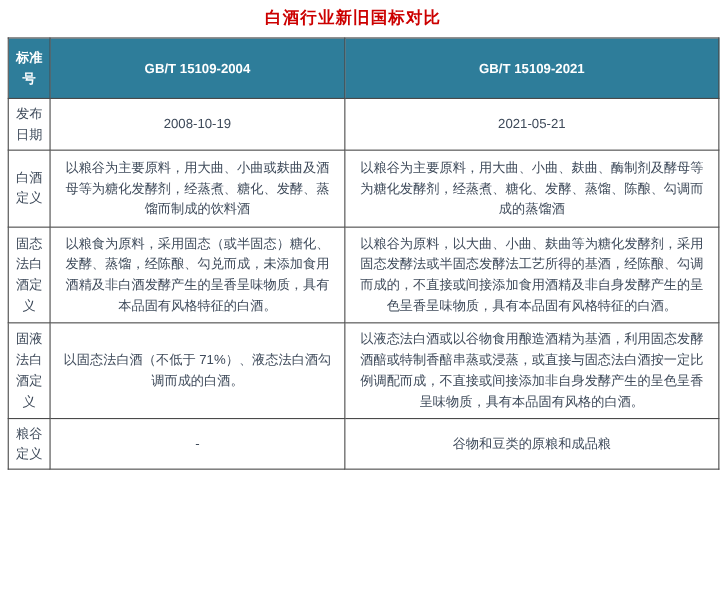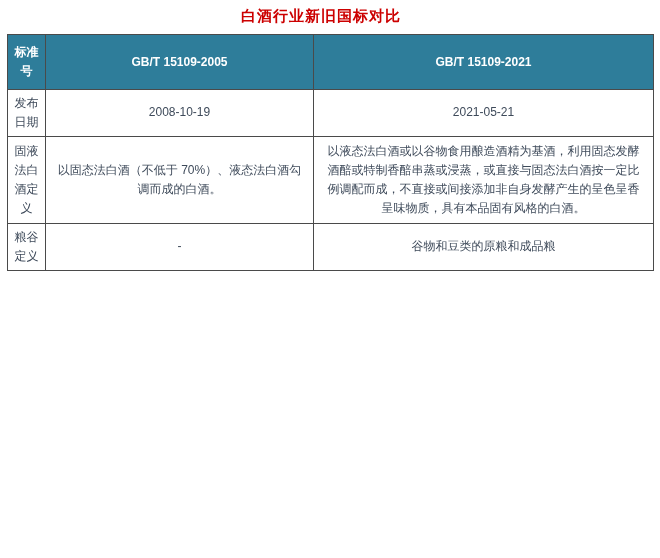--- a/index.html
+++ b/index.html
@@ -70,33 +70,43 @@
 
   <table class="std-table">
     <colgroup>
       <col class="c-label">
       <col class="c-old">
       <col class="c-new">
     </colgroup>
     <thead>
       <tr>
         <th class="label-col">标准号</th>
-        <th>GB/T 15109-2005</th>
+        <th>GB/T 15109-2004</th>
         <th>GB/T 15109-2021</th>
       </tr>
     </thead>
     <tbody>
       <tr class="r-date">
         <td class="label-col">发布日期</td>
         <td>2008-10-19</td>
         <td>2021-05-21</td>
       </tr>
+      <tr class="r-def">
+        <td class="label-col">白酒定义</td>
+        <td>以粮谷为主要原料，用大曲、小曲或麸曲及酒母等为糖化发酵剂，经蒸煮、糖化、发酵、蒸馏而制成的饮料酒</td>
+        <td>以粮谷为主要原料，用大曲、小曲、麸曲、酶制剂及酵母等为糖化发酵剂，经蒸煮、糖化、发酵、蒸馏、陈酿、勾调而成的蒸馏酒</td>
+      </tr>
+      <tr class="r-solid">
+        <td class="label-col">固态法白酒定义</td>
+        <td>以粮食为原料，采用固态（或半固态）糖化、发酵、蒸馏，经陈酿、勾兑而成，未添加食用酒精及非白酒发酵产生的呈香呈味物质，具有本品固有风格特征的白酒。</td>
+        <td>以粮谷为原料，以大曲、小曲、麸曲等为糖化发酵剂，采用固态发酵法或半固态发酵法工艺所得的基酒，经陈酿、勾调而成的，不直接或间接添加食用酒精及非自身发酵产生的呈色呈香呈味物质，具有本品固有风格特征的白酒。</td>
+      </tr>
       <tr class="r-sl">
         <td class="label-col">固液法白酒定义</td>
-        <td>以固态法白酒（不低于 70%）、液态法白酒勾调而成的白酒。</td>
+        <td>以固态法白酒（不低于 71%）、液态法白酒勾调而成的白酒。</td>
         <td>以液态法白酒或以谷物食用酿造酒精为基酒，利用固态发酵酒醅或特制香醅串蒸或浸蒸，或直接与固态法白酒按一定比例调配而成，不直接或间接添加非自身发酵产生的呈色呈香呈味物质，具有本品固有风格的白酒。</td>
       </tr>
       <tr class="r-grain">
         <td class="label-col">粮谷定义</td>
         <td>-</td>
         <td>谷物和豆类的原粮和成品粮</td>
       </tr>
     </tbody>
   </table>
 </div>

